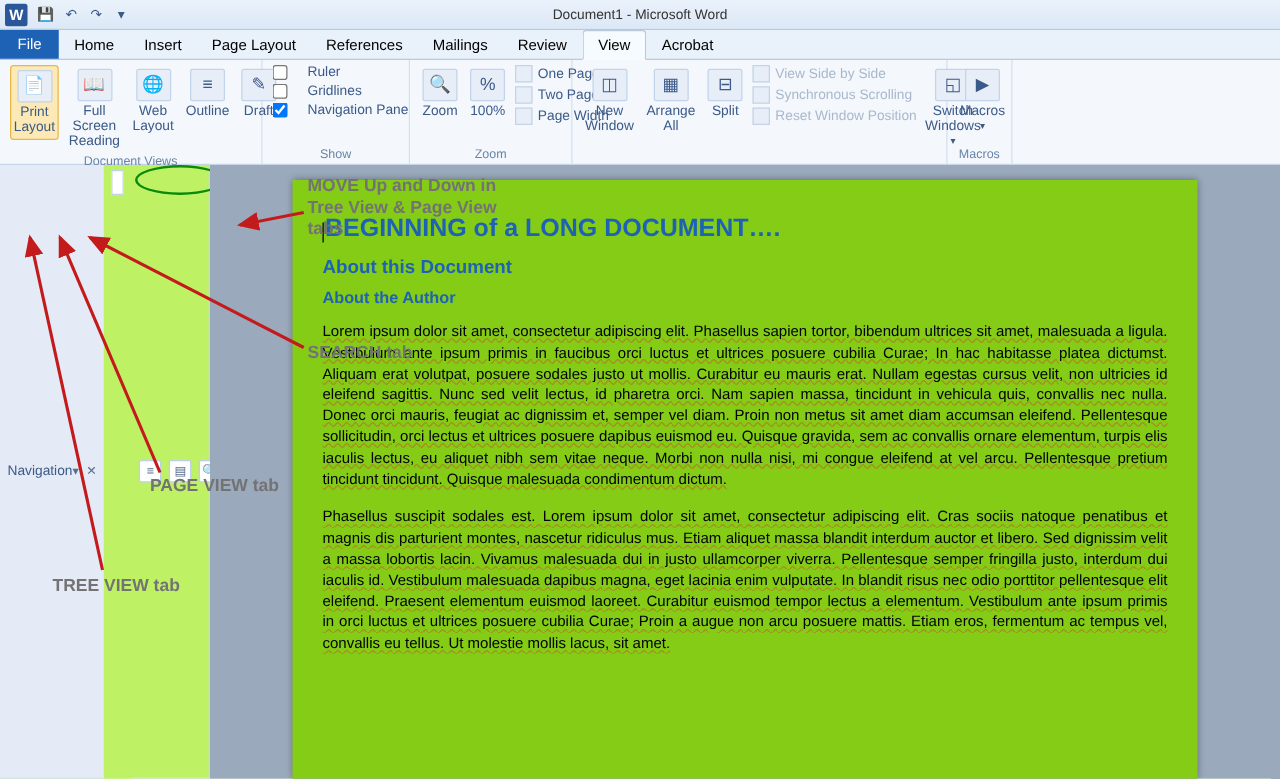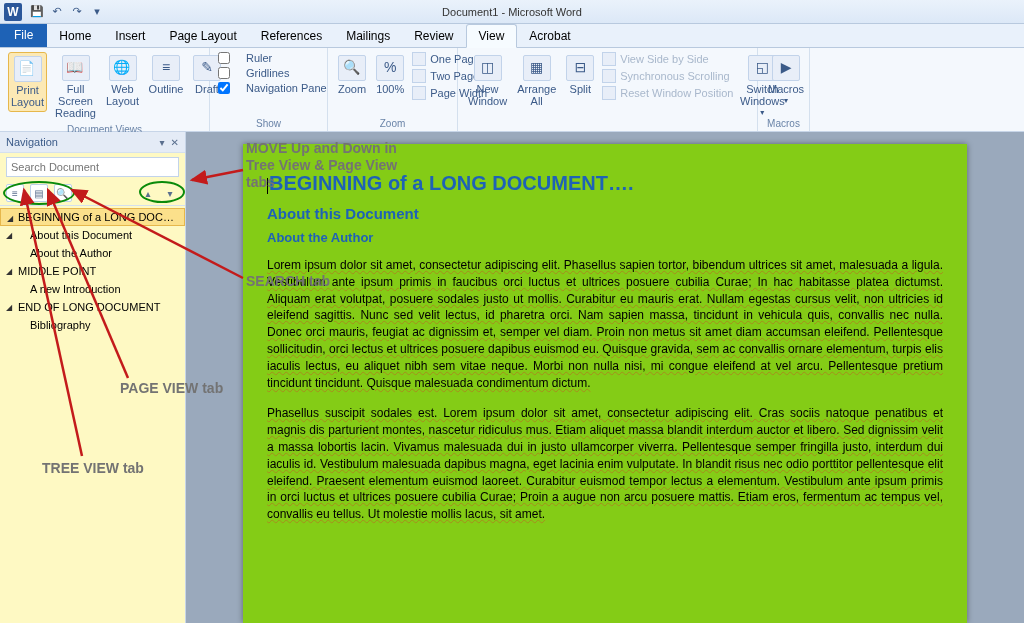--- a/index.html
+++ b/index.html
@@ -27,21 +27,21 @@
   .bigbtn.active { background:#fce9b5; border:1px solid #e6b74b; }
   .bigbtn .ic { width:28px; height:26px; background:#e8eef8; border:1px solid #c2d3ea; border-radius:2px; display:flex; align-items:center; justify-content:center; font-size:14px;}
   .chk { display:flex; align-items:center; gap:16px; white-space:nowrap; margin-bottom:3px;}
   .chk input { width:12px; height:12px;}
   .smallbtn { display:flex; align-items:center; gap:4px; white-space:nowrap; margin-bottom:3px;}
   .smallbtn .ic { width:14px; height:14px; background:#e8eef8; border:1px solid #c2d3ea;}
   .disabled { color:#a9b8cc; }
 
   
   .work { display:flex; height:491px; }
-  .navpane { width:186px; background:#fef9c3; border-right:1px solid #c7d5e8; display:flex; flex-direction:column; font-size:11px;}
+  .navpane { width:168px; background:#bef264; border-right:1px solid #c7d5e8; display:flex; flex-direction:row; font-size:11px;}
   .navhead { display:flex; align-items:center; justify-content:space-between; padding:4px 6px; color:#3b5a88; border-bottom:1px solid #d4e0ee; background:#e4ebf6;}
   .navhead .icons { display:flex; gap:6px; font-size:10px; color:#5a6f8e;}
   .search { margin:4px 6px; }
   .search input { width:100%; height:20px; border:1px solid #c2d3ea; padding:0 4px; font-size:11px; color:#888;}
   .navtabs { display:flex; align-items:center; padding:3px 6px; gap:6px; border-bottom:1px solid #d4e0ee; position:relative;}
   .navtabbtn { width:18px; height:18px; border:1px solid #bcd0ea; background:#fff; border-radius:2px; display:flex; align-items:center; justify-content:center; font-size:10px; color:#5a6f8e;}
   .navarrows { margin-left:auto; display:flex; gap:4px;}
   .circle { position:absolute; border:2px solid #0a8a0a; border-radius:50%; pointer-events:none;}
   .tree { padding:2px 0; }
   .tree .item { padding:3px 4px 3px 18px; position:relative; white-space:nowrap; overflow:hidden; text-overflow:ellipsis; cursor:pointer;}

